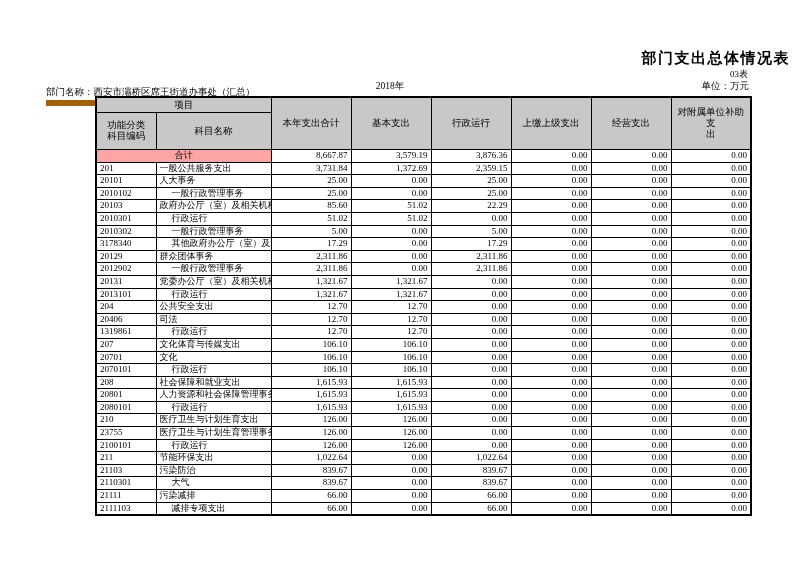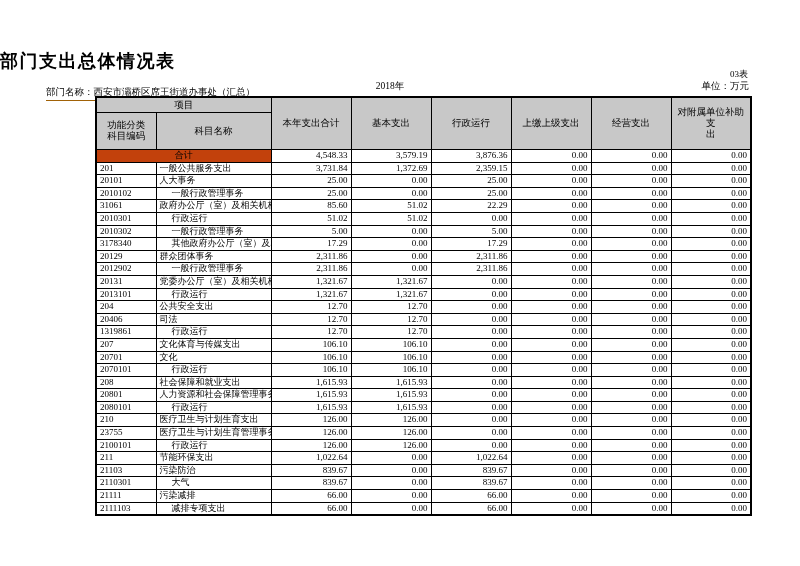--- a/index.html
+++ b/index.html
@@ -2,26 +2,26 @@
 <html><head>
 <meta charset="utf-8">
 <style>
   html,body { margin:0; padding:0; }
   body {
     width:800px; height:566px; background:#ffffff; color:#000;
     font-family:"Liberation Serif","DejaVu Serif",serif;
     position:relative; overflow:hidden;
   }
   .title {
-    position:absolute; top:49px; left:0; width:790px; text-align:left;
-    font-size:18px; font-weight:bold; letter-spacing:1.5px;
+    position:absolute; top:49px; left:0; width:790px; text-align:right;
+    font-size:15px; font-weight:bold; letter-spacing:1.5px;
   }
   .sheet-note { position:absolute; top:68px; right:52px; font-size:9px;padding-left:12px; }
   .meta { position:absolute; top:80px; left:0; width:800px; height:14px; font-size:9.5px; }
-  .dept { position:absolute; left:46px; top:6px; border-bottom:1px solid #a16207; padding:0 12px 1px 0; }
+  .dept { position:absolute; left:46px; top:6px; border-bottom:6px solid #a16207; padding:0 12px 1px 0; }
   .year { position:absolute; left:340px; top:0; width:100px; text-align:center; }
   .unit { position:absolute; right:51px; top:0; }
 
   table.budget {
     position:absolute; top:96px; left:95px; width:655px;
     border-collapse:collapse; table-layout:fixed;
     border:2px solid #000;
   }
   .budget th, .budget td {
     border:1px solid #000; overflow:hidden; font-weight:normal;
@@ -34,21 +34,21 @@
   .sub-th  { height:34px; vertical-align:middle; }
   .val-th  { vertical-align:middle; }
   .budget tbody td {
     font-size:9px; height:11.6px; line-height:11.6px;
     padding:0 3px; white-space:nowrap;
   }
   .code  { text-align:left; }
   .name  { text-align:left; }
   .name.ind { padding-left:15px; }
   .num   { text-align:right; }
-  .total-label { background:#c2410c; text-align:center; }
+  .total-label { background:#fca5a5; text-align:center; }
 </style>
 </head>
 <body>
 
 <div class="title">部门支出总体情况表</div>
 
 <div class="sheet-note">03表</div>
 
 <div class="meta">
   <span class="dept">部门名称：西安市灞桥区席王街道办事处（汇总）</span>
@@ -80,21 +80,21 @@
     </tr>
     <tr>
       <th class="sub-th">功能分类
 科目编码</th>
       <th class="sub-th">科目名称</th>
     </tr>
   </thead>
   <tbody>
       <tr>
         <td class="total-label" colspan="2">合计</td>
-        <td class="num">4,548.33</td>
+        <td class="num">8,667.87</td>
         <td class="num">3,579.19</td>
         <td class="num">3,876.36</td>
         <td class="num">0.00</td>
         <td class="num">0.00</td>
         <td class="num">0.00</td>
       </tr>
       <tr>
         <td class="code">201</td>
         <td class="name">一般公共服务支出</td>
         <td class="num">3,731.84</td>
@@ -118,21 +118,21 @@
         <td class="code">2010102</td>
         <td class="name ind">一般行政管理事务</td>
         <td class="num">25.00</td>
         <td class="num">0.00</td>
         <td class="num">25.00</td>
         <td class="num">0.00</td>
         <td class="num">0.00</td>
         <td class="num">0.00</td>
       </tr>
       <tr>
-        <td class="code">31061</td>
+        <td class="code">20103</td>
         <td class="name">政府办公厅（室）及相关机构事务</td>
         <td class="num">85.60</td>
         <td class="num">51.02</td>
         <td class="num">22.29</td>
         <td class="num">0.00</td>
         <td class="num">0.00</td>
         <td class="num">0.00</td>
       </tr>
       <tr>
         <td class="code">2010301</td>

